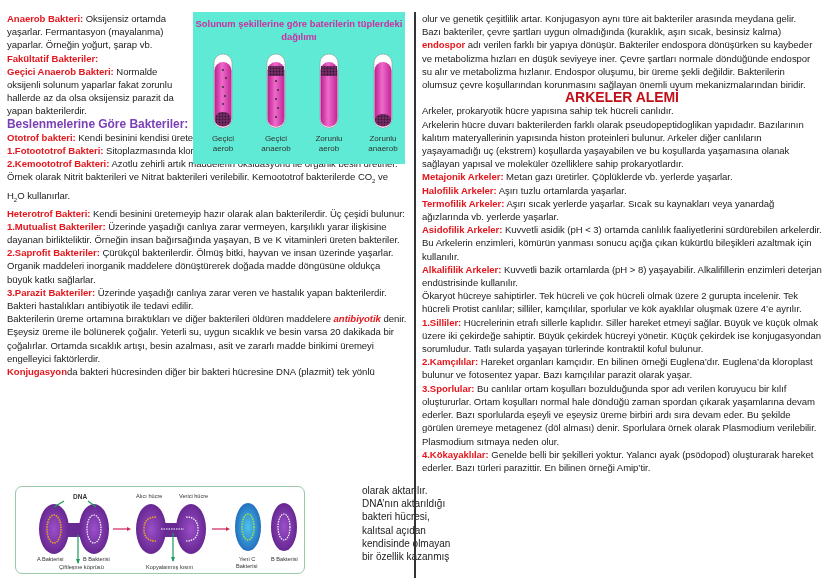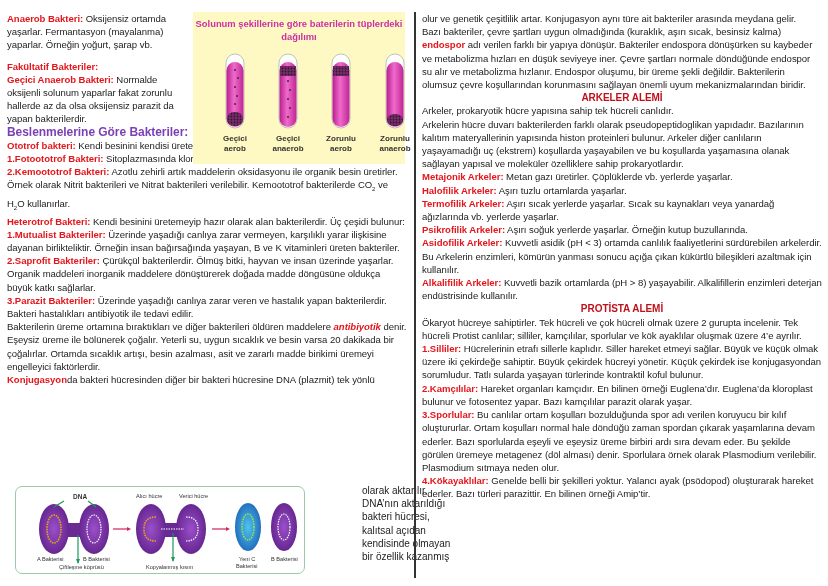--- a/index.html
+++ b/index.html
@@ -1,29 +1,29 @@
 <!DOCTYPE html>
 <html><head>
 <meta charset="utf-8">
 <style>
   html,body{margin:0;padding:0;background:#fff;}
   body{width:828px;height:586px;overflow:hidden;position:relative;font-family:"Liberation Sans",sans-serif;color:#222;}
   .col{position:absolute;top:12px;font-size:9.55px;line-height:13.2px;letter-spacing:-0.05px;}
   .left{left:7px;width:400px;}
   .right{left:422px;width:400px;}
   .divider{position:absolute;left:414px;top:12px;width:1.6px;height:566px;background:#333;}
-  .red{color:#e3161c;font-weight:bold;margin-top:8px;}
+  .red{color:#e3161c;font-weight:bold;}
   .purple{color:#7b3fb6;font-weight:bold;font-size:12px;}
-  .center-title{text-align:center;color:#c0111b;font-weight:bold;font-size:10px;}
+  .center-title{text-align:center;color:#c0111b;font-weight:bold;font-size:14px;}
   .ital{font-style:italic;}
   p{margin:0;}
   .narrow{width:183px;}
-  .figure-tubes{position:absolute;left:193px;top:12px;width:212px;height:152px;background:#fef9c3;}
+  .figure-tubes{position:absolute;left:193px;top:12px;width:212px;height:152px;background:#5eead4;}
   .fig-title{color:#cc2fa3;font-weight:bold;font-size:9.4px;text-align:center;line-height:13px;margin-top:5px;}
-  .tubes{position:absolute;left:16px;top:40px;width:212px;height:112px;font-weight:bold;}
+  .tubes{position:absolute;left:4px;top:40px;width:212px;height:112px;}
   .tube-label{position:absolute;top:82px;width:50px;text-align:center;font-size:8px;line-height:10px;color:#333;}
   .fig-conj{position:absolute;left:15px;top:486px;width:288px;height:86px;border:1.2px solid #9cc9a8;border-radius:7px;background:#fff;}
   .conj-label{position:absolute;font-size:5.6px;color:#333;white-space:nowrap;}
   .conj-text{position:absolute;left:314px;top:484px;width:96px;font-size:10px;line-height:13.2px;margin-left:48px;}
 </style>
 </head>
 <body>
 
 <div class="col left">
   <div class="narrow">
@@ -175,22 +175,20 @@
 
 <div class="col right">
   <p>olur ve genetik çeşitlilik artar. Konjugasyon aynı türe ait bakteriler arasında meydana gelir.</p>
   <p><span>Bazı bakteriler, çevre şartları uygun olmadığında (kuraklık, aşırı sıcak, besinsiz kalma) </span><span class="red">endospor</span><span> adı verilen farklı bir yapıya dönüşür. Bakteriler endospora dönüşürken su kaybeder ve metabolizma hızları en düşük seviyeye iner. Çevre şartları normale döndüğünde endospor su alır ve metabolizma hızlanır. Endospor oluşumu, bir üreme şekli değildir. Bakterilerin olumsuz çevre koşullarından korunmasını sağlayan önemli uyum mekanizmalarından biridir.</span></p>
   <p class="center-title">ARKELER ALEMİ</p>
   <p>Arkeler, prokaryotik hücre yapısına sahip tek hücreli canlıdır.</p>
   <p>Arkelerin hücre duvarı bakterilerden farklı olarak pseudopeptidoglikan yapıdadır. Bazılarının kalıtım materyallerinin yapısında histon proteinleri bulunur. Arkeler diğer canlıların yaşayamadığı uç (ekstrem) koşullarda yaşayabilen ve bu koşullarda yaşamasına olanak sağlayan yapısal ve moleküler özelliklere sahip prokaryotlardır.</p>
   <p><span class="red">Metajonik Arkeler:</span><span> Metan gazı üretirler. Çöplüklerde vb. yerlerde yaşarlar.</span></p>
   <p><span class="red">Halofilik Arkeler:</span><span> Aşırı tuzlu ortamlarda yaşarlar.</span></p>
   <p><span class="red">Termofilik Arkeler:</span><span> Aşırı sıcak yerlerde yaşarlar. Sıcak su kaynakları veya yanardağ ağızlarında vb. yerlerde yaşarlar.</span></p>
-  <p><span class="red">Psikrofilik Arkeler:</span><span> Aşırı soğuk yerlerde yaşarlar. Örneğin kutup buzullarında.</span></p>
   <p><span class="red">Asidofilik Arkeler:</span><span> Kuvvetli asidik (pH &lt; 3) ortamda canlılık faaliyetlerini sürdürebilen arkelerdir. Bu Arkelerin enzimleri, kömürün yanması sonucu açığa çıkan kükürtlü bileşikleri azaltmak için kullanılır.</span></p>
   <p><span class="red">Alkalifilik Arkeler:</span><span> Kuvvetli bazik ortamlarda (pH &gt; 8) yaşayabilir. Alkalifillerin enzimleri deterjan endüstrisinde kullanılır.</span></p>
-  <p class="center-title">PROTİSTA ALEMİ</p>
   <p>Ökaryot hücreye sahiptirler. Tek hücreli ve çok hücreli olmak üzere 2 gurupta incelenir. Tek hücreli Protist canlılar; silliler, kamçılılar, sporlular ve kök ayaklılar oluşmak üzere 4’e ayrılır.</p>
   <p><span class="red">1.Silliler:</span><span> Hücrelerinin etrafı sillerle kaplıdır. Siller hareket etmeyi sağlar. Büyük ve küçük olmak üzere iki çekirdeğe sahiptir. Büyük çekirdek hücreyi yönetir. Küçük çekirdek ise konjugasyondan sorumludur. Tatlı sularda yaşayan türlerinde kontraktil koful bulunur.</span></p>
   <p><span class="red">2.Kamçılılar:</span><span> Hareket organları kamçıdır. En bilinen örneği Euglena’dır. Euglena’da kloroplast bulunur ve fotosentez yapar. Bazı kamçılılar parazit olarak yaşar.</span></p>
   <p><span class="red">3.Sporlular:</span><span> Bu canlılar ortam koşulları bozulduğunda spor adı verilen koruyucu bir kılıf oluştururlar. Ortam koşulları normal hale döndüğü zaman spordan çıkarak yaşamlarına devam ederler. Bazı sporlularda eşeyli ve eşeysiz üreme birbiri ardı sıra devam eder. Bu şekilde görülen üremeye metagenez (döl alması) denir. Sporlulara örnek olarak Plasmodium verilebilir. Plasmodium sıtmaya neden olur.</span></p>
   <p><span class="red">4.Kökayaklılar:</span><span> Genelde belli bir şekilleri yoktur. Yalancı ayak (psödopod) oluşturarak hareket ederler. Bazı türleri parazittir. En bilinen örneği Amip’tir.</span></p>
 </div>
 
 </body></html>

